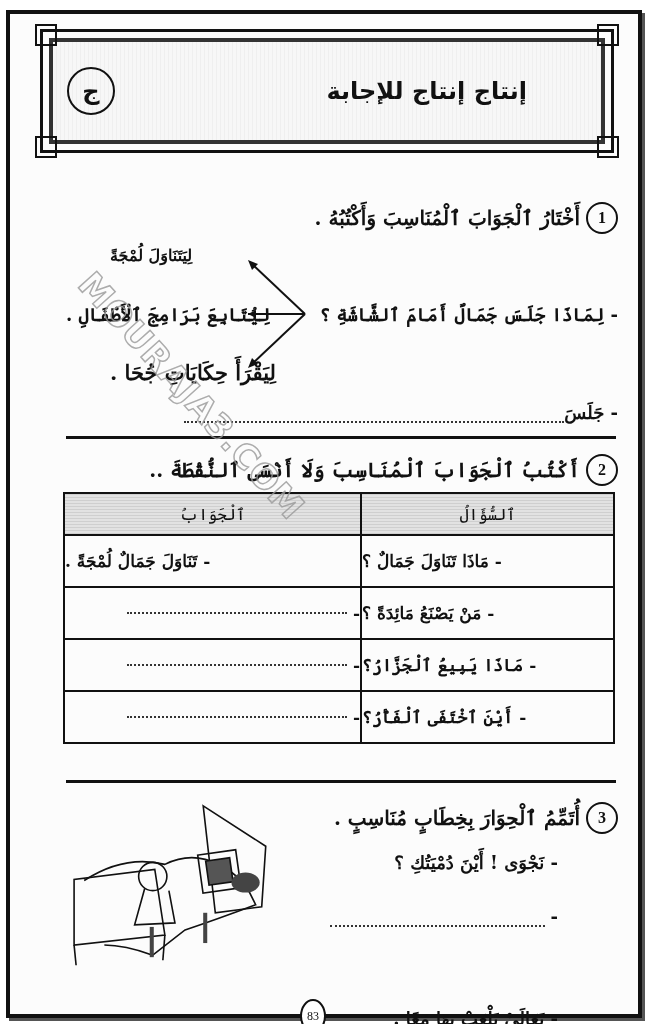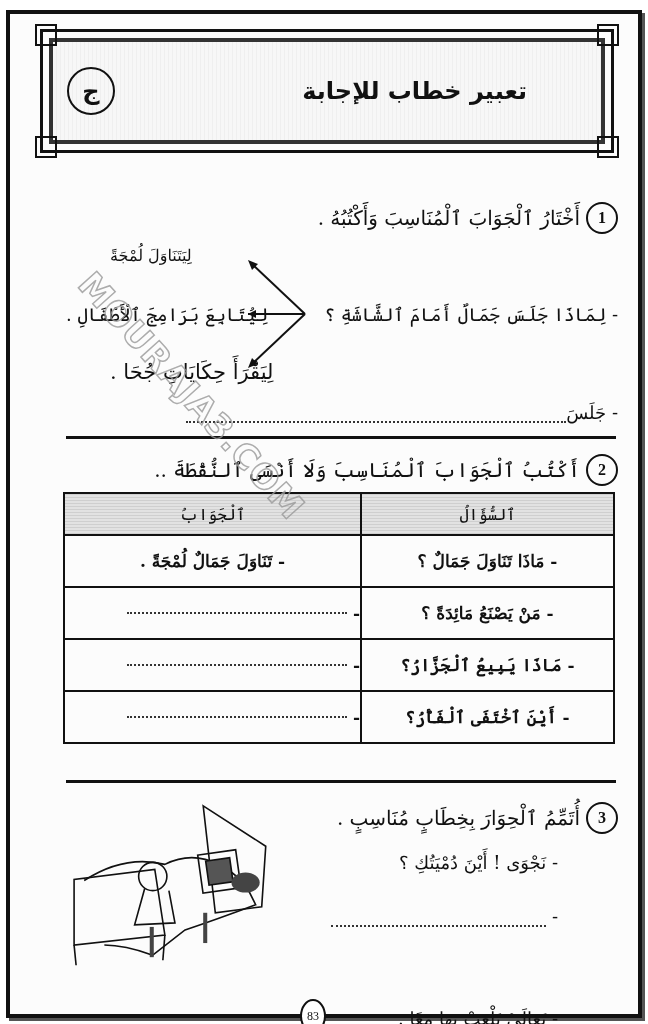--- a/index.html
+++ b/index.html
@@ -11,41 +11,41 @@
       repeating-linear-gradient(90deg,transparent 0 3px,rgba(0,0,0,0.03) 3px 4px),#f7f7f7;}
   .corner{position:absolute;width:18px;height:18px;border:2px solid #111;}
   .c-tl{left:-8px;top:-8px}.c-tr{right:-8px;top:-8px}.c-bl{left:-8px;bottom:-8px}.c-br{right:-8px;bottom:-8px}
   .hdr-row{position:absolute;left:0;right:0;top:0;bottom:0;display:flex;flex-direction:row-reverse;align-items:center;justify-content:space-between;padding:0 14px;direction:ltr;}
   .oval{width:170px;height:82px;border:2px solid #111;border-radius:50%;display:flex;align-items:center;justify-content:center;font-family:"DejaVu Sans",sans-serif;font-weight:bold;font-size:27px;}
   .hdr-title{font-weight:bold;font-size:24px;margin-right:60px;margin-left:auto;}
   .circle-letter{width:44px;height:44px;border:2px solid #111;border-radius:50%;display:flex;align-items:center;justify-content:center;font-weight:bold;font-size:24px;}
   .rtl{direction:rtl;text-align:right;}
   .sec-title{position:absolute;right:20px;display:flex;flex-direction:row;direction:rtl;align-items:center;gap:6px;font-size:20px;font-weight:bold;font-family:"DejaVu Serif",serif;}
   .num{width:28px;height:28px;border:2px solid #111;border-radius:50%;display:inline-flex;align-items:center;justify-content:center;font-size:16px;font-family:"Liberation Serif",serif;font-weight:bold;}
-  .txt{font-family:"DejaVu Serif",serif;font-weight:normal;}
+  .txt{font-family:"DejaVu Serif",serif;font-weight:bold;}
   .hr{position:absolute;height:3px;background:#111;}
   .dots{border-bottom:2px dotted #333;display:inline-block;}
   table.qa{position:absolute;left:53px;top:478px;width:552px;border-collapse:collapse;direction:rtl;}
   table.qa td, table.qa th{border:2px solid #111;height:50px;padding:0 0;font-family:"DejaVu Serif",serif;font-weight:bold;font-size:17px;}
   table.qa th{height:40px;background:repeating-linear-gradient(0deg,#cfcfcf 0 1px,#e2e2e2 1px 3px);font-size:16px;font-weight:normal;text-align:center;}
-  table.qa td{text-align:center;}
+  table.qa td{text-align:left;}
   .ans-dash{display:flex;direction:rtl;align-items:center;gap:6px;}
   .ans-dash .dots{width:220px;}
   .pagenum{position:absolute;left:290px;top:985px;width:22px;height:30px;border:2px solid #111;border-radius:50%;font-size:12px;display:flex;align-items:center;justify-content:center;background:#fff;font-family:"Liberation Serif",serif;}
   .watermark{position:absolute;left:90px;top:250px;font-size:34px;font-weight:bold;color:transparent;-webkit-text-stroke:1.5px #999;transform:rotate(48deg);transform-origin:left top;letter-spacing:1px;font-family:"DejaVu Sans",sans-serif;opacity:0.8;}
 </style>
 </head>
 <body>
 
 <div class="page">
 
   <div class="hdr">
     <div class="hdr-inner">
       <div class="hdr-row">
-        <div class="hdr-title">تعبير خطاب للإجابة</div>
+        <div class="hdr-title">إنتاج إنتاج للإجابة</div>
         <div class="circle-letter">ج</div>
       </div>
     </div>
     <div class="corner c-tl"></div>
     <div class="corner c-tr"></div>
     <div class="corner c-bl"></div>
     <div class="corner c-br"></div>
   </div>
 
   <div class="sec-title" style="top:188px;">

